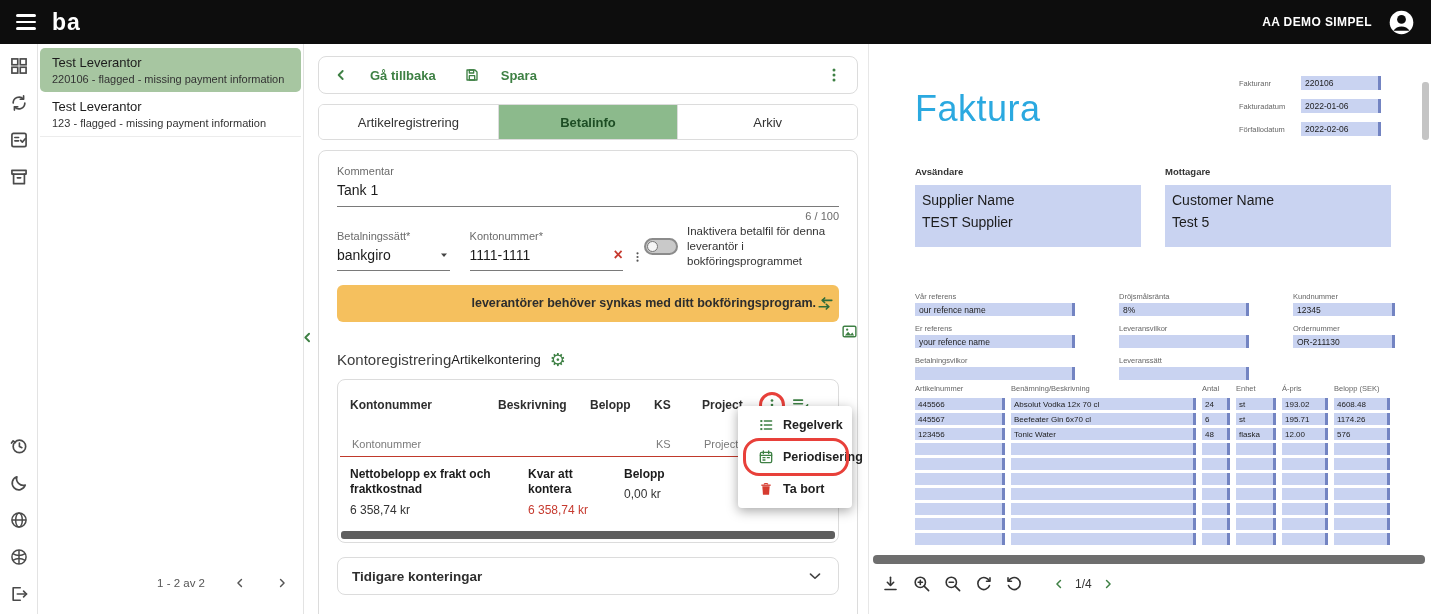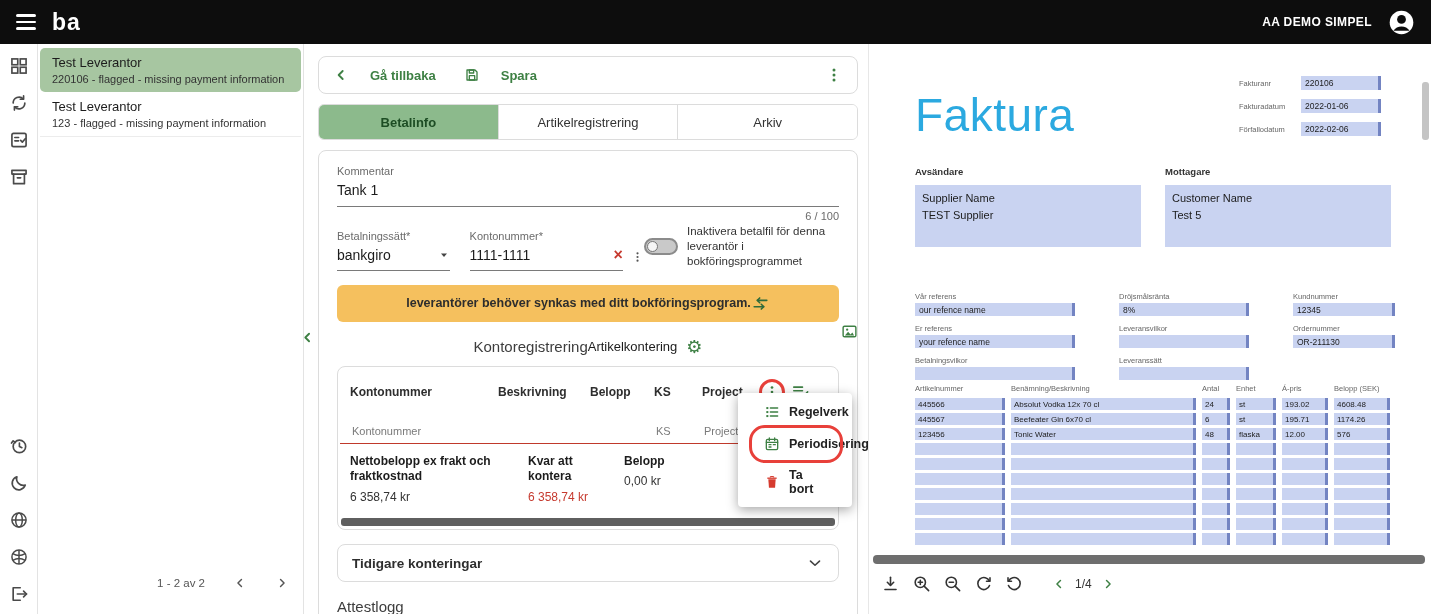--- a/index.html
+++ b/index.html
@@ -58,76 +58,76 @@
 .f-account{width:188px;margin-left:20px}
 .pay-value{display:flex;align-items:center;justify-content:space-between;font-size:14px;color:#1c1c1c;padding:5px 0 7px;border-bottom:1px solid #7a7a7a;cursor:pointer}
 .caret{width:12px;height:12px;color:#444}
 .red-x{color:#c63a2f;font-size:16px;font-weight:bold;line-height:1;cursor:pointer}
 .pay-row .kebab.dark{margin:0 0 6px 8px}
 .toggle-group{margin-left:auto;display:flex;align-items:center;gap:9px;padding-bottom:2px}
 .toggle{width:34px;height:17px;border:2px solid #8b8b8b;border-radius:10px;background:#c9c9c9;position:relative;cursor:pointer;flex:none}
 .knob{width:11px;height:11px;background:#f5f5f5;border:1px solid #777;border-radius:50%;position:absolute;left:1px;top:1px}
 .toggle-label{font-size:11.5px;color:#333;width:152px;line-height:1.3}
 
-.warning{margin-top:14px;background:#f5c05e;border-radius:6px;padding:9px 10px;display:flex;align-items:center;justify-content:center}
+.warning{margin-top:14px;background:#f5c05e;border-radius:6px;padding:9px 4px;display:flex;align-items:center;justify-content:flex-end}
 .wtxt{font-size:12.5px;font-weight:bold;color:#2d2d2d}
 .warning svg{width:19px;height:19px;color:#2f6b3a;cursor:pointer}
 
-.section-row{margin-top:16px;display:flex;align-items:center;justify-content:center}
+.section-row{margin-top:29px;display:flex;align-items:center;justify-content:flex-start}
 .section-title{font-size:15px;color:#3d3d3d}
 .artikel{display:flex;align-items:center;gap:9px;font-size:13px;font-weight:normal;color:#1c1c1c}
 .gear{font-family:"DejaVu Sans",sans-serif;font-size:18px;color:#3e8044;cursor:pointer;line-height:1}
 
 .konto-card{margin-top:10px;position:relative;padding:12px 0 0}
 .konto-head{display:flex;align-items:center;padding:0 28px 4px 12px;font-size:12px;font-weight:bold;color:#2e2e2e}
 .kh1{width:148px}.kh2{width:92px}.kh3{width:64px}.kh4{width:48px}.kh5{flex:1}
 .ring{width:26px;height:26px;border:3px solid #e8403a;border-radius:50%;display:flex;align-items:center;justify-content:center;margin-right:6px;flex:none}
 .ring .kebab{width:16px;height:16px}
 .plcheck{width:19px;height:19px;color:#3e8044;cursor:pointer;flex:none}
 .konto-sub{display:flex;align-items:center;padding:16px 12px 6px;margin:0 2px;font-size:11px;color:#7a7a7a;border-bottom:1.5px solid #c0392b}
 .konto-totals{display:flex;align-items:flex-start;padding:10px 12px 10px}
 .tot .tl{font-size:12px;font-weight:bold;color:#1c1c1c;line-height:1.3}
 .tot .tv{font-size:12px;color:#333;margin-top:5px;white-space:nowrap}
 .tv.red{color:#c63a2f}
 .t1{width:150px}
 .t2{width:70px;margin-left:28px}
 .t3{margin-left:26px}
 .hscroll{height:8px;background:#5f5f5f;border-radius:3px;margin:4px 3px 3px;cursor:pointer}
 
-.ctx-menu{position:absolute;top:26px;right:-14px;width:114px;background:#fff;border-radius:4px;box-shadow:0 3px 12px rgba(0,0,0,.35);z-index:10;padding:3px 16px}
+.ctx-menu{position:absolute;top:26px;right:-14px;width:114px;background:#fff;border-radius:4px;box-shadow:0 3px 12px rgba(0,0,0,.35);z-index:10;padding:3px 10px}
 .ctx-item{display:flex;align-items:center;gap:9px;padding:8px 10px;font-size:12.5px;font-weight:bold;color:#222;cursor:pointer;position:relative}
 .ctx-item svg{width:16px;height:16px;flex:none}
 .ic-green{color:#3e8044}
 .ic-red{color:#d63b2f}
 .annot-rect{position:absolute;left:-5px;right:-7px;top:-3px;bottom:-3px;border:3px solid #e8403a;border-radius:16px;pointer-events:none}
 
 .collapse-card{margin-top:14px;height:38px;display:flex;align-items:center;justify-content:space-between;padding:0 14px;cursor:pointer}
 .collapse-title{font-size:13.5px;font-weight:bold;color:#2e2e2e}
 .chev-down{width:18px;height:18px;color:#444;cursor:pointer}
 .attest-title{margin-top:16px}
 
 
 .edge-collapse{position:absolute;left:300px;top:330px;z-index:6}
 .edge-collapse svg{width:15px;height:15px;color:#3e8044;cursor:pointer}
 .edge-image{position:absolute;left:841px;top:323px;z-index:6}
 .edge-image svg{width:17px;height:17px;color:#3e8044;cursor:pointer}
 
 
 .invoice{flex:1;position:relative;border-left:1px solid #e7e7e7;background:#fff;overflow:hidden}
-.inv-title{position:absolute;left:46px;top:44px;font-size:46px;color:#2ba9e0;letter-spacing:.5px}
+.inv-title{position:absolute;left:46px;top:44px;font-size:36px;color:#2ba9e0;letter-spacing:.5px}
 .inv-meta{position:absolute;right:50px;top:32px;display:flex;flex-direction:column;gap:9px}
 .meta-row{display:flex;align-items:center}
 .meta-label{font-size:7.5px;color:#666;width:62px}
 .inv-input{background:#c9d3f1;border-right:3px solid #7384c2;height:14px;font-size:8.5px;color:#1c1c1c;display:flex;align-items:center;padding:0 4px;cursor:text;overflow:hidden;white-space:nowrap}
 .meta-row .inv-input{width:80px}
 .vthumb{position:absolute;right:2px;top:38px;width:7px;height:58px;background:#c4c4c4;border-radius:3px;cursor:pointer}
 .inv-addresses{position:absolute;left:46px;top:122px;display:flex;gap:24px}
 .addr{width:226px}
 .addr-label{font-size:9.5px;font-weight:bold;color:#333;margin-bottom:8px}
-.addr-box{background:#c9d3f1;height:62px;font-size:11px;color:#1c1c1c;padding:5px 7px;line-height:1.55;cursor:text}
+.addr-box{background:#c9d3f1;height:62px;font-size:14px;color:#1c1c1c;padding:5px 7px;line-height:1.55;cursor:text}
 .inv-refs{position:absolute;left:46px;top:248px;display:grid;grid-template-columns:160px 130px 102px;column-gap:44px;row-gap:8px}
 .ref .field-label{font-size:7.5px;color:#666;margin-bottom:2px}
 .ref .inv-input{width:100%;height:13px}
 .inv-table{position:absolute;left:46px;top:340px}
 .inv-thead,.inv-row{display:grid;grid-template-columns:90px 185px 28px 40px 46px 56px;column-gap:6px}
 .inv-thead{font-size:7.5px;color:#666;margin-bottom:5px}
 .inv-row{margin-bottom:3px}
 .inv-cell{background:#c9d3f1;border-right:3px solid #7384c2;height:12px;font-size:8px;color:#1c1c1c;display:flex;align-items:center;padding:0 3px;overflow:hidden;white-space:nowrap;cursor:text}
 .inv-hscroll{position:absolute;left:4px;right:6px;top:511px;height:9px;background:#6e6e6e;border-radius:4px;cursor:pointer}
 .inv-toolbar{position:absolute;left:12px;top:530px;display:flex;align-items:center;gap:12px;color:#333}
@@ -247,22 +247,22 @@
         </div>
         <div class="spacer"></div>
         <svg class="kebab" viewBox="0 0 24 24">
             <circle cx="12" cy="5.2" r="2" fill="currentColor"></circle>
             <circle cx="12" cy="12" r="2" fill="currentColor"></circle>
             <circle cx="12" cy="18.8" r="2" fill="currentColor"></circle>
           </svg>
       </div>
 
       <div class="tabs">
+        <div class="tab">Artikelregistrering</div>
         <div class="tab active">Betalinfo</div>
-        <div class="tab">Artikelregistrering</div>
         <div class="tab">Arkiv</div>
       </div>
 
       <div class="card form-card">
 
         <div class="field-label">Kommentar</div>
         <div class="field-value">Tank 1</div>
         <div class="counter">6 / 100</div>
 
         <div class="pay-row">

